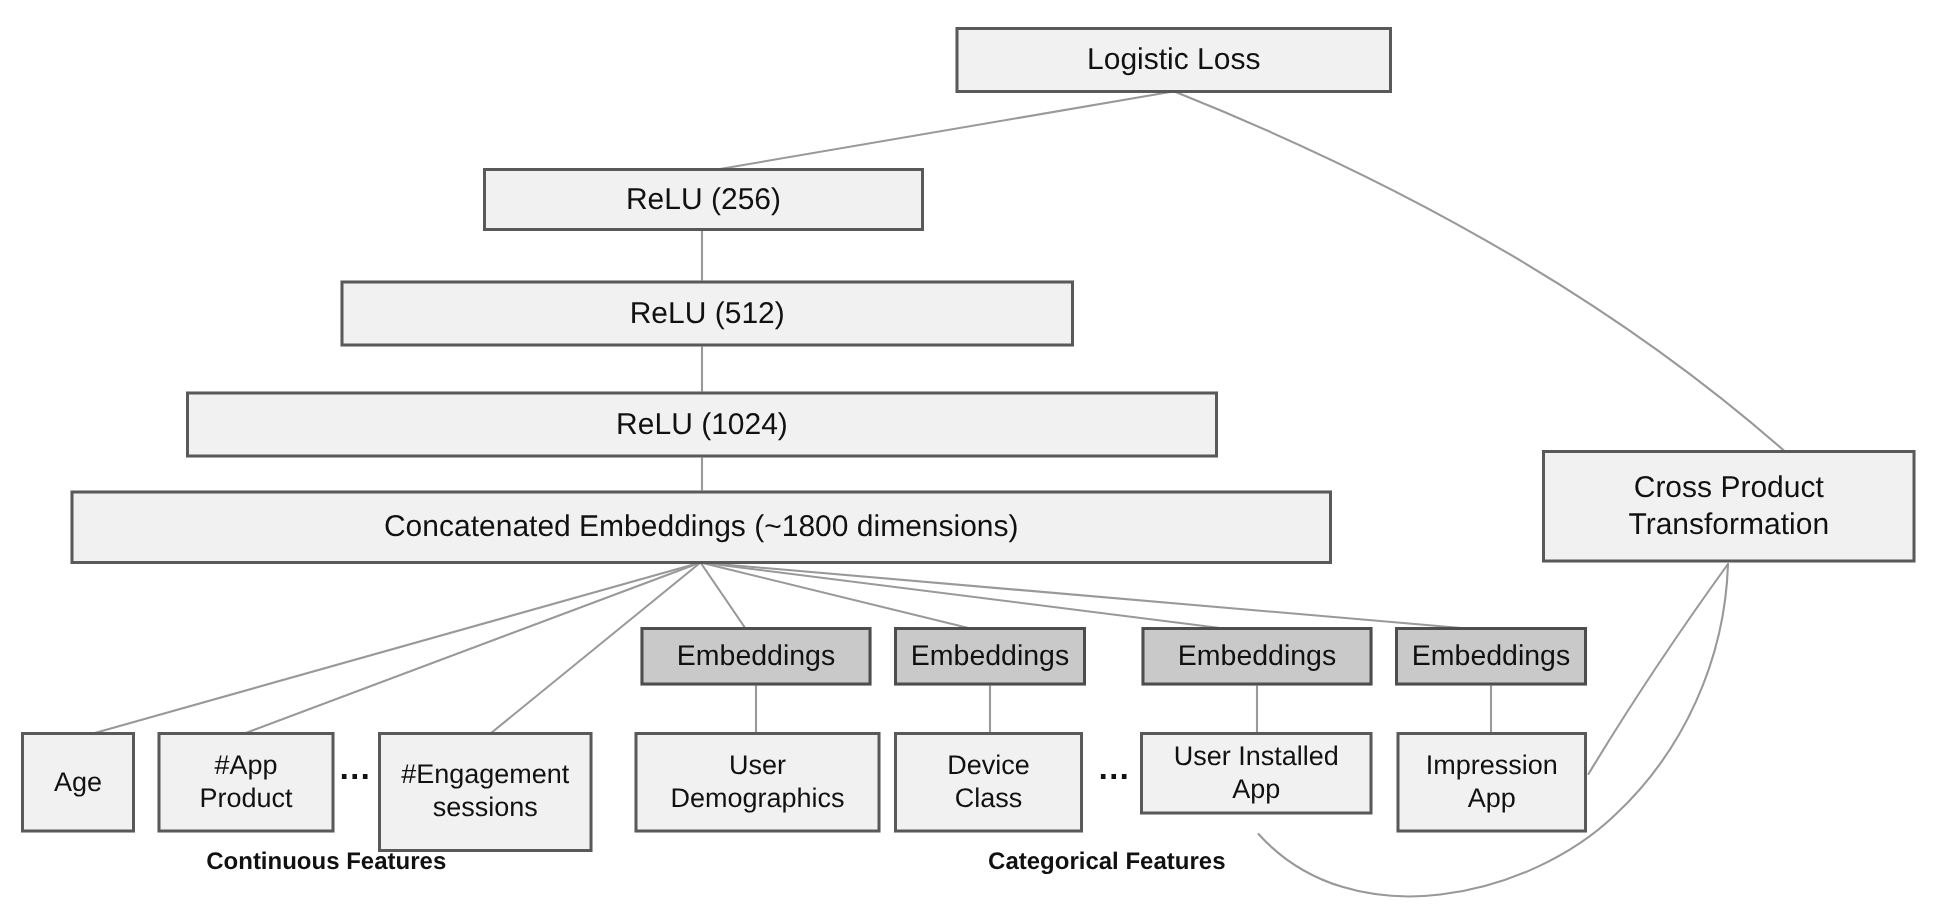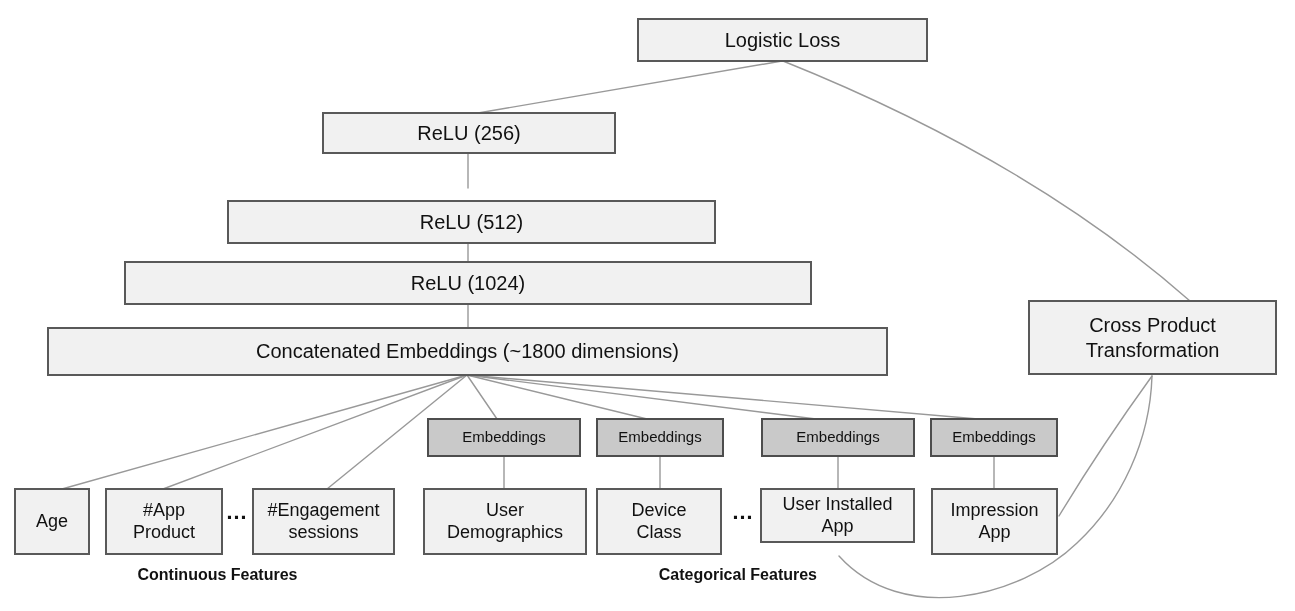--- a/index.html
+++ b/index.html
@@ -29,47 +29,47 @@
     border:2px solid var(--box-border);
     display:flex;align-items:center;justify-content:center;
     text-align:center;
     white-space:pre-line;
     line-height:1.22;
     font-size:20px;
   }
   .embed{
     background:var(--embedding-fill);
     border:2px solid var(--embedding-border);
-    font-size:15px;
+    font-size:19px;
   }
   .feature{font-size:18px;}
   .grouplabel{
     position:absolute;z-index:1;
     font-size:16px;font-weight:bold;
     text-align:center;
   }
   .dots{
     position:absolute;z-index:1;
     font-size:22px;font-weight:bold;letter-spacing:1px;
     text-align:center;
   }
   
   #n-logistic {left:637px;top:18px;width:291px;height:44px;}
   #n-relu256  {left:322px;top:112px;width:294px;height:42px;}
-  #n-relu512  {left:227px;top:200px;width:489px;height:44px;}
+  #n-relu512  {left:227px;top:187px;width:489px;height:44px;}
   #n-relu1024 {left:124px;top:261px;width:688px;height:44px;}
   #n-concat   {left:47px;top:327px;width:841px;height:49px;}
   #n-cross    {left:1028px;top:300px;width:249px;height:75px;}
   #n-e1{left:427px;top:418px;width:154px;height:39px;}
   #n-e2{left:596px;top:418px;width:128px;height:39px;}
   #n-e3{left:761px;top:418px;width:154px;height:39px;}
   #n-e4{left:930px;top:418px;width:128px;height:39px;}
   #n-age        {left:14px; top:488px;width:76px; height:67px;}
   #n-appinst    {left:105px;top:488px;width:118px;height:67px;}
-  #n-engage     {left:252px;top:488px;width:143px;height:67px;}
+  #n-engage     {left:252px;top:488px;width:143px;height:80px;}
   #n-userdemo   {left:423px;top:488px;width:164px;height:67px;}
   #n-devclass   {left:596px;top:488px;width:126px;height:67px;}
   #n-uia        {left:760px;top:488px;width:155px;height:55px;}
   #n-impapp     {left:931px;top:488px;width:127px;height:67px;}
   #dots1{left:220px;top:499px;width:34px;}
   #dots2{left:726px;top:499px;width:34px;}
   #lbl-cont{left:90px; top:566px;width:255px;}
   #lbl-cat {left:542px;top:566px;width:275px;text-align:right;}
 </style>
 </head>

